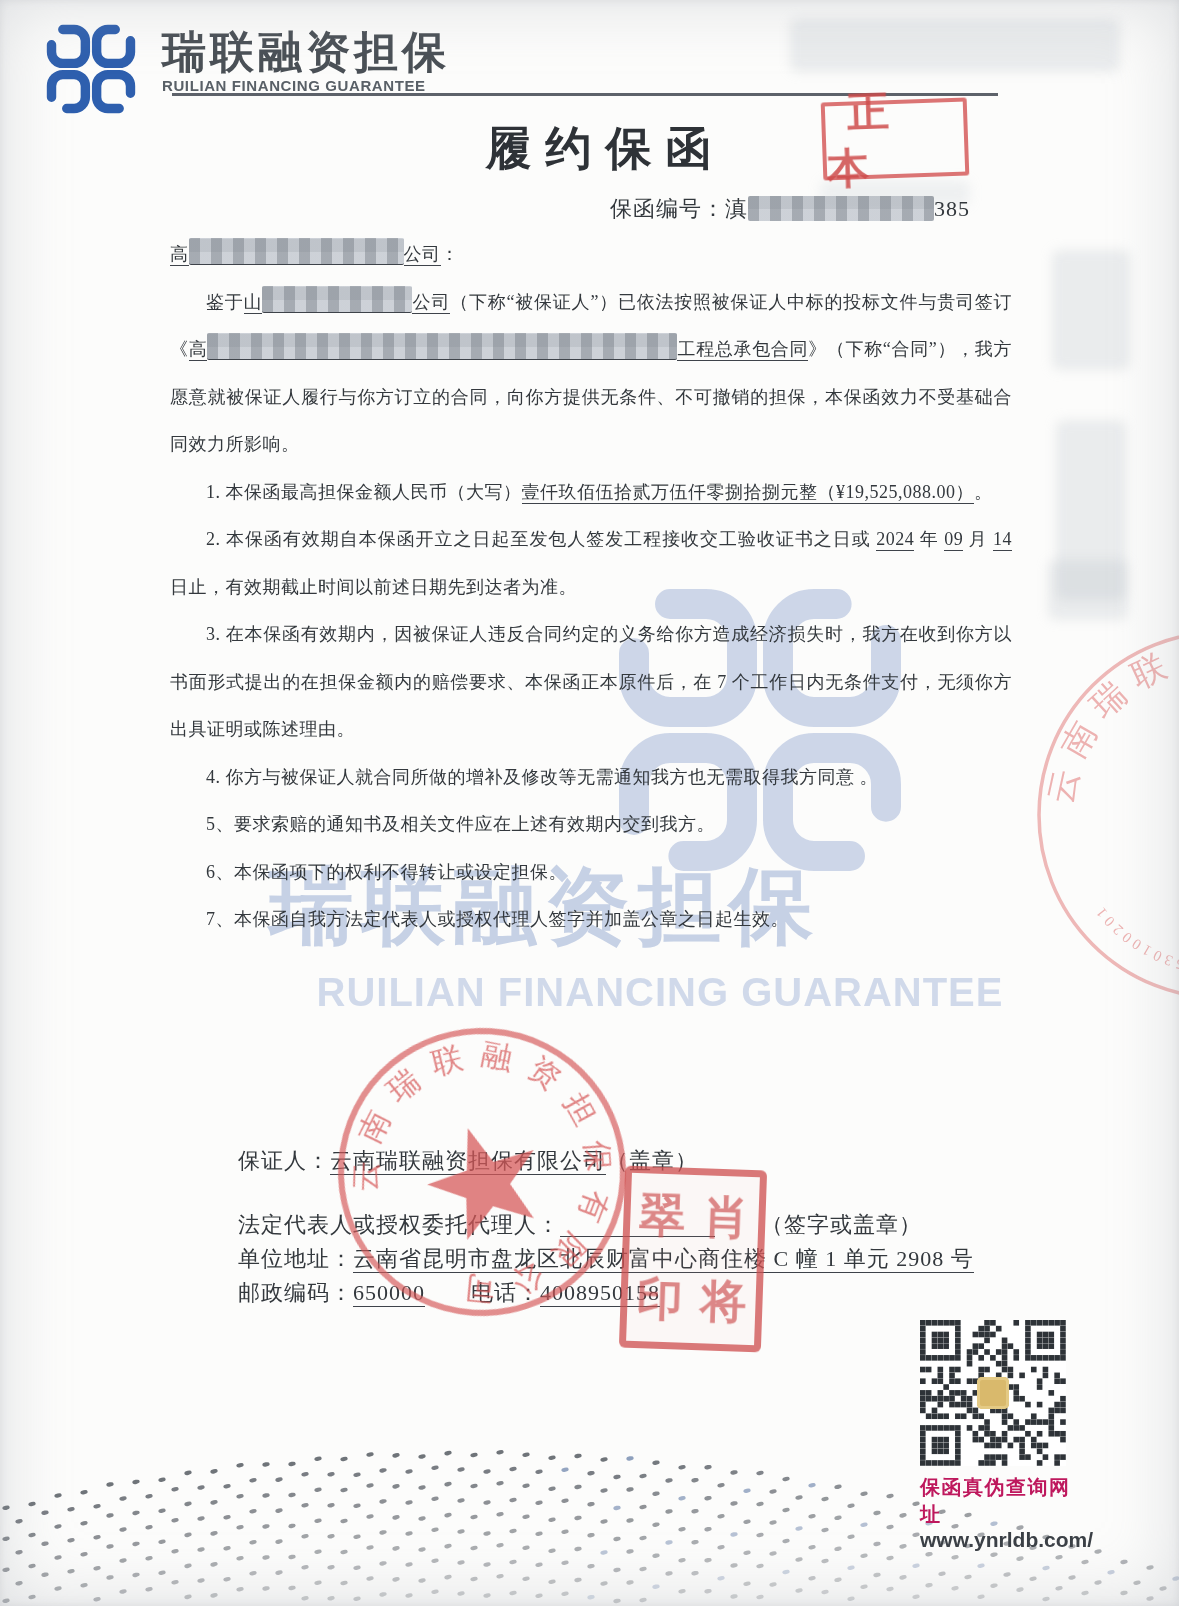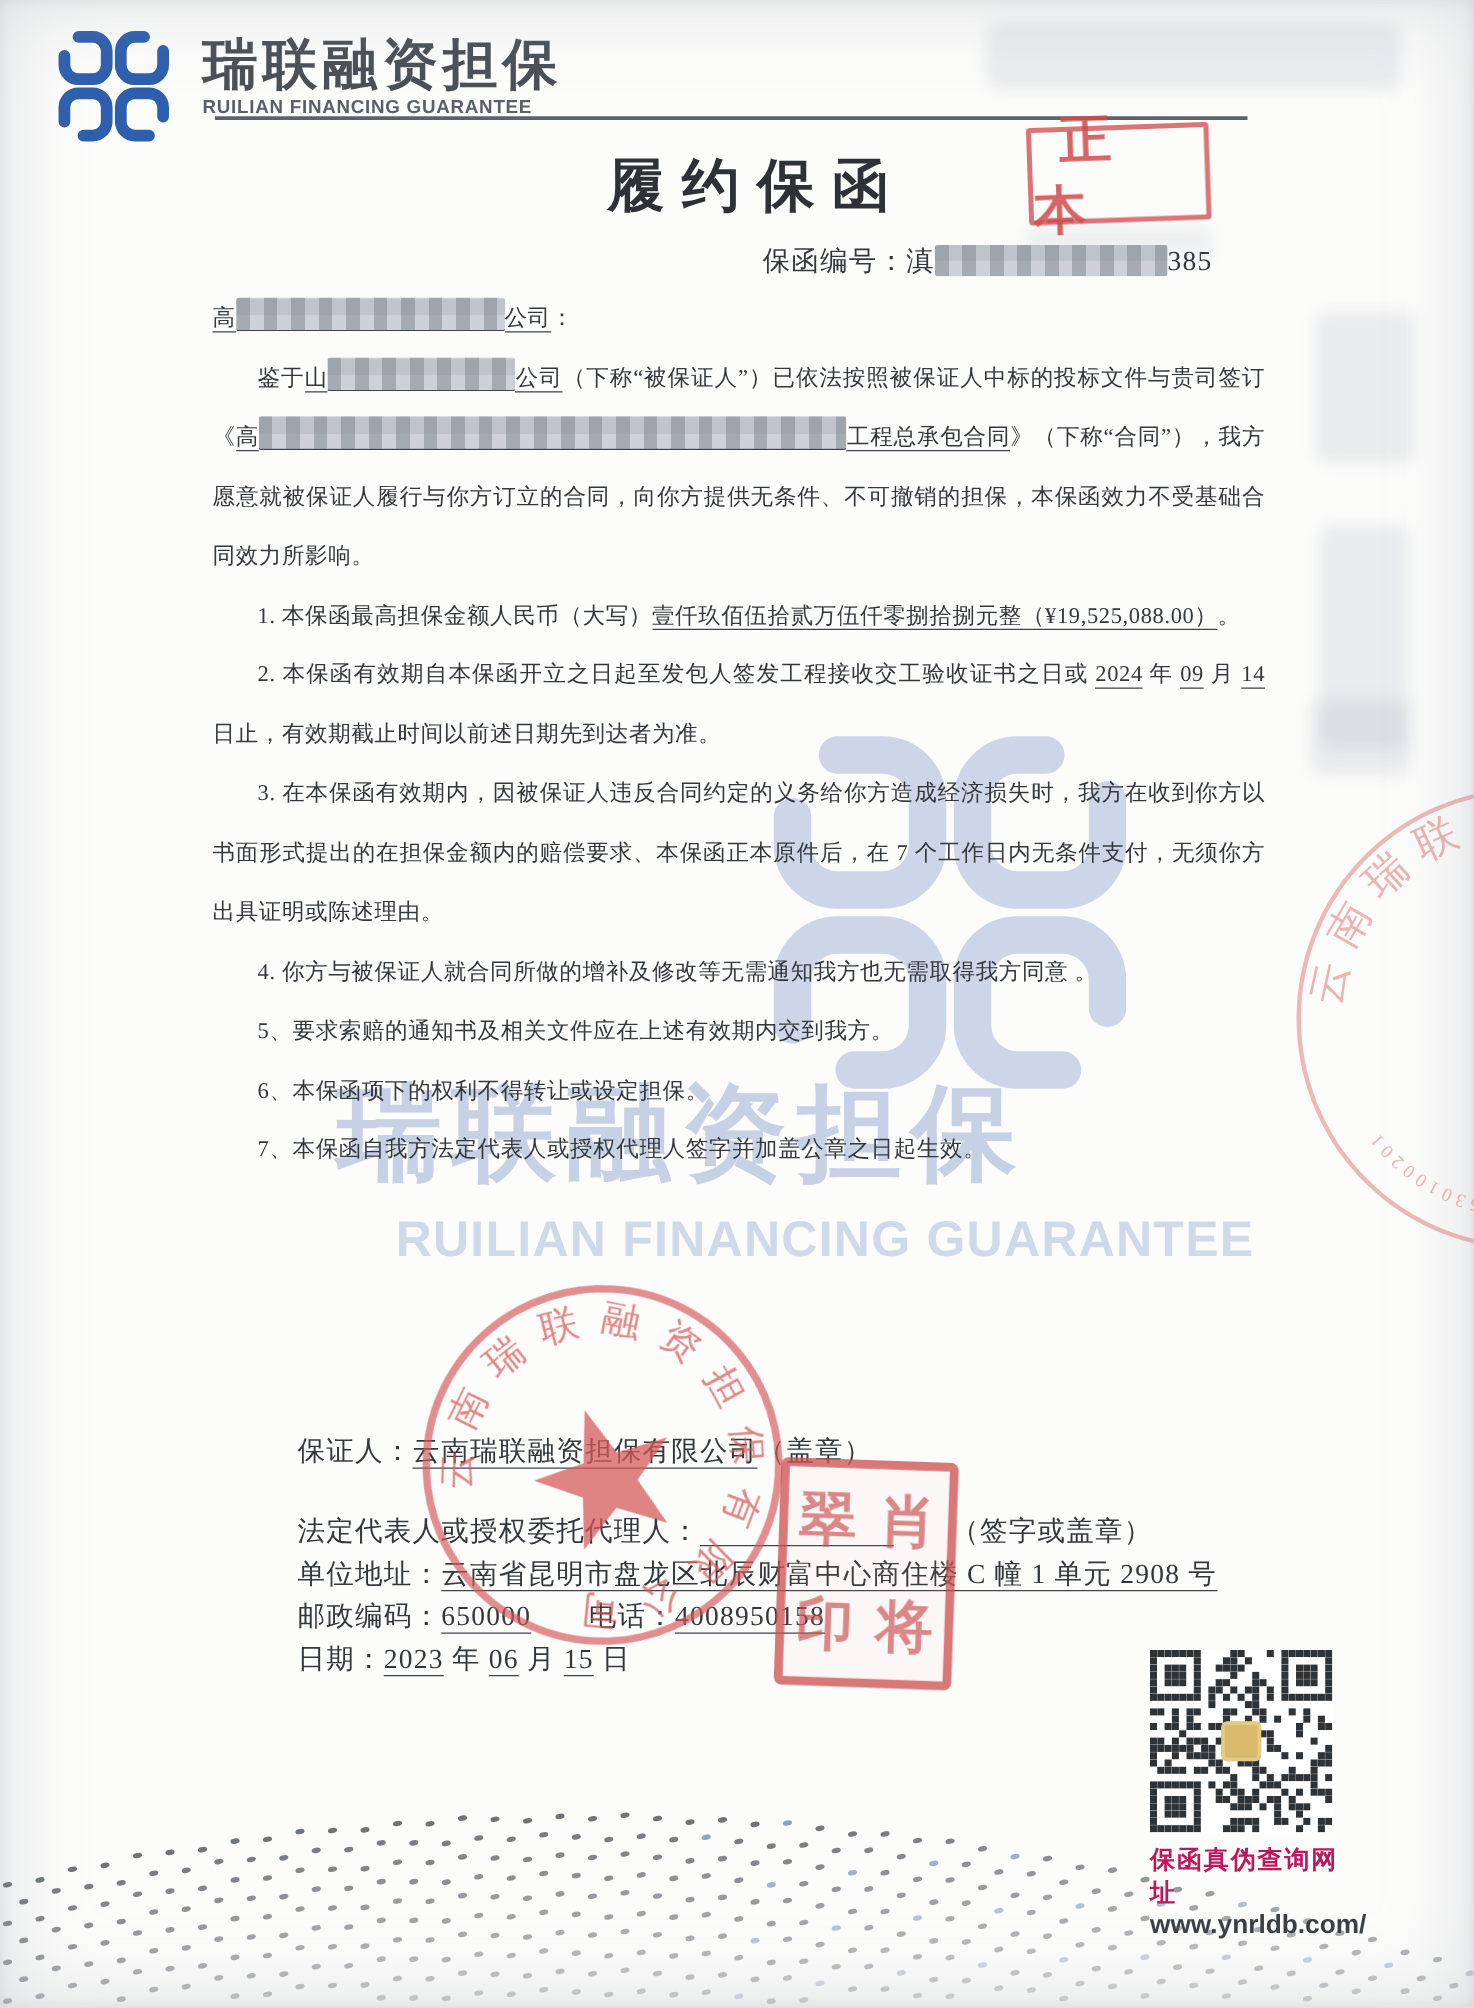--- a/index.html
+++ b/index.html
@@ -141,21 +141,20 @@
         <p class="para"><span>6、本保函项下的权利不得转让或设定担保。</span></p>
         <p class="para"><span>7、本保函自我方法定代表人或授权代理人签字并加盖公章之日起生效。</span></p>
       </div>
   </div>
 
   <div class="sig">
     <p class="gap-lg"><span>保证人：</span><span class="ul">云南瑞联融资担保有限公司</span><span>（盖章）</span></p>
     <p><span>法定代表人或授权委托代理人：</span><span class="blank" style="width: 155px;"></span><span>　　（签字或盖章）</span></p>
     <p><span>单位地址：</span><span class="ul">云南省昆明市盘龙区北辰财富中心商住楼 C 幢 1 单元 2908 号</span></p>
     <p><span>邮政编码：</span><span class="ul">650000</span><span>　　电话：</span><span class="ul">4008950158</span></p>
-    <p><span>日期：</span><span class="ul">2023</span><span> 年 </span><span class="ul">06</span><span> 月 </span><span class="ul">15</span><span> 日</span></p>
   </div>
 
   <svg class="seal-round" viewBox="0 0 304 304">
     <defs>
       <path id="sealArc" d="M152,152 m-106,0 a106,106 0 1,1 212,0 a106,106 0 1,1 -212,0"></path>
     </defs>
     <circle cx="152" cy="152" r="141" fill="none" stroke="rgba(214,88,88,.72)" stroke-width="6"></circle>
     <text font-size="31" fill="rgba(214,88,88,.78)" letter-spacing="15">
       <textPath href="#sealArc" startOffset="2%">云南瑞联融资担保有限公司</textPath>
     </text>

